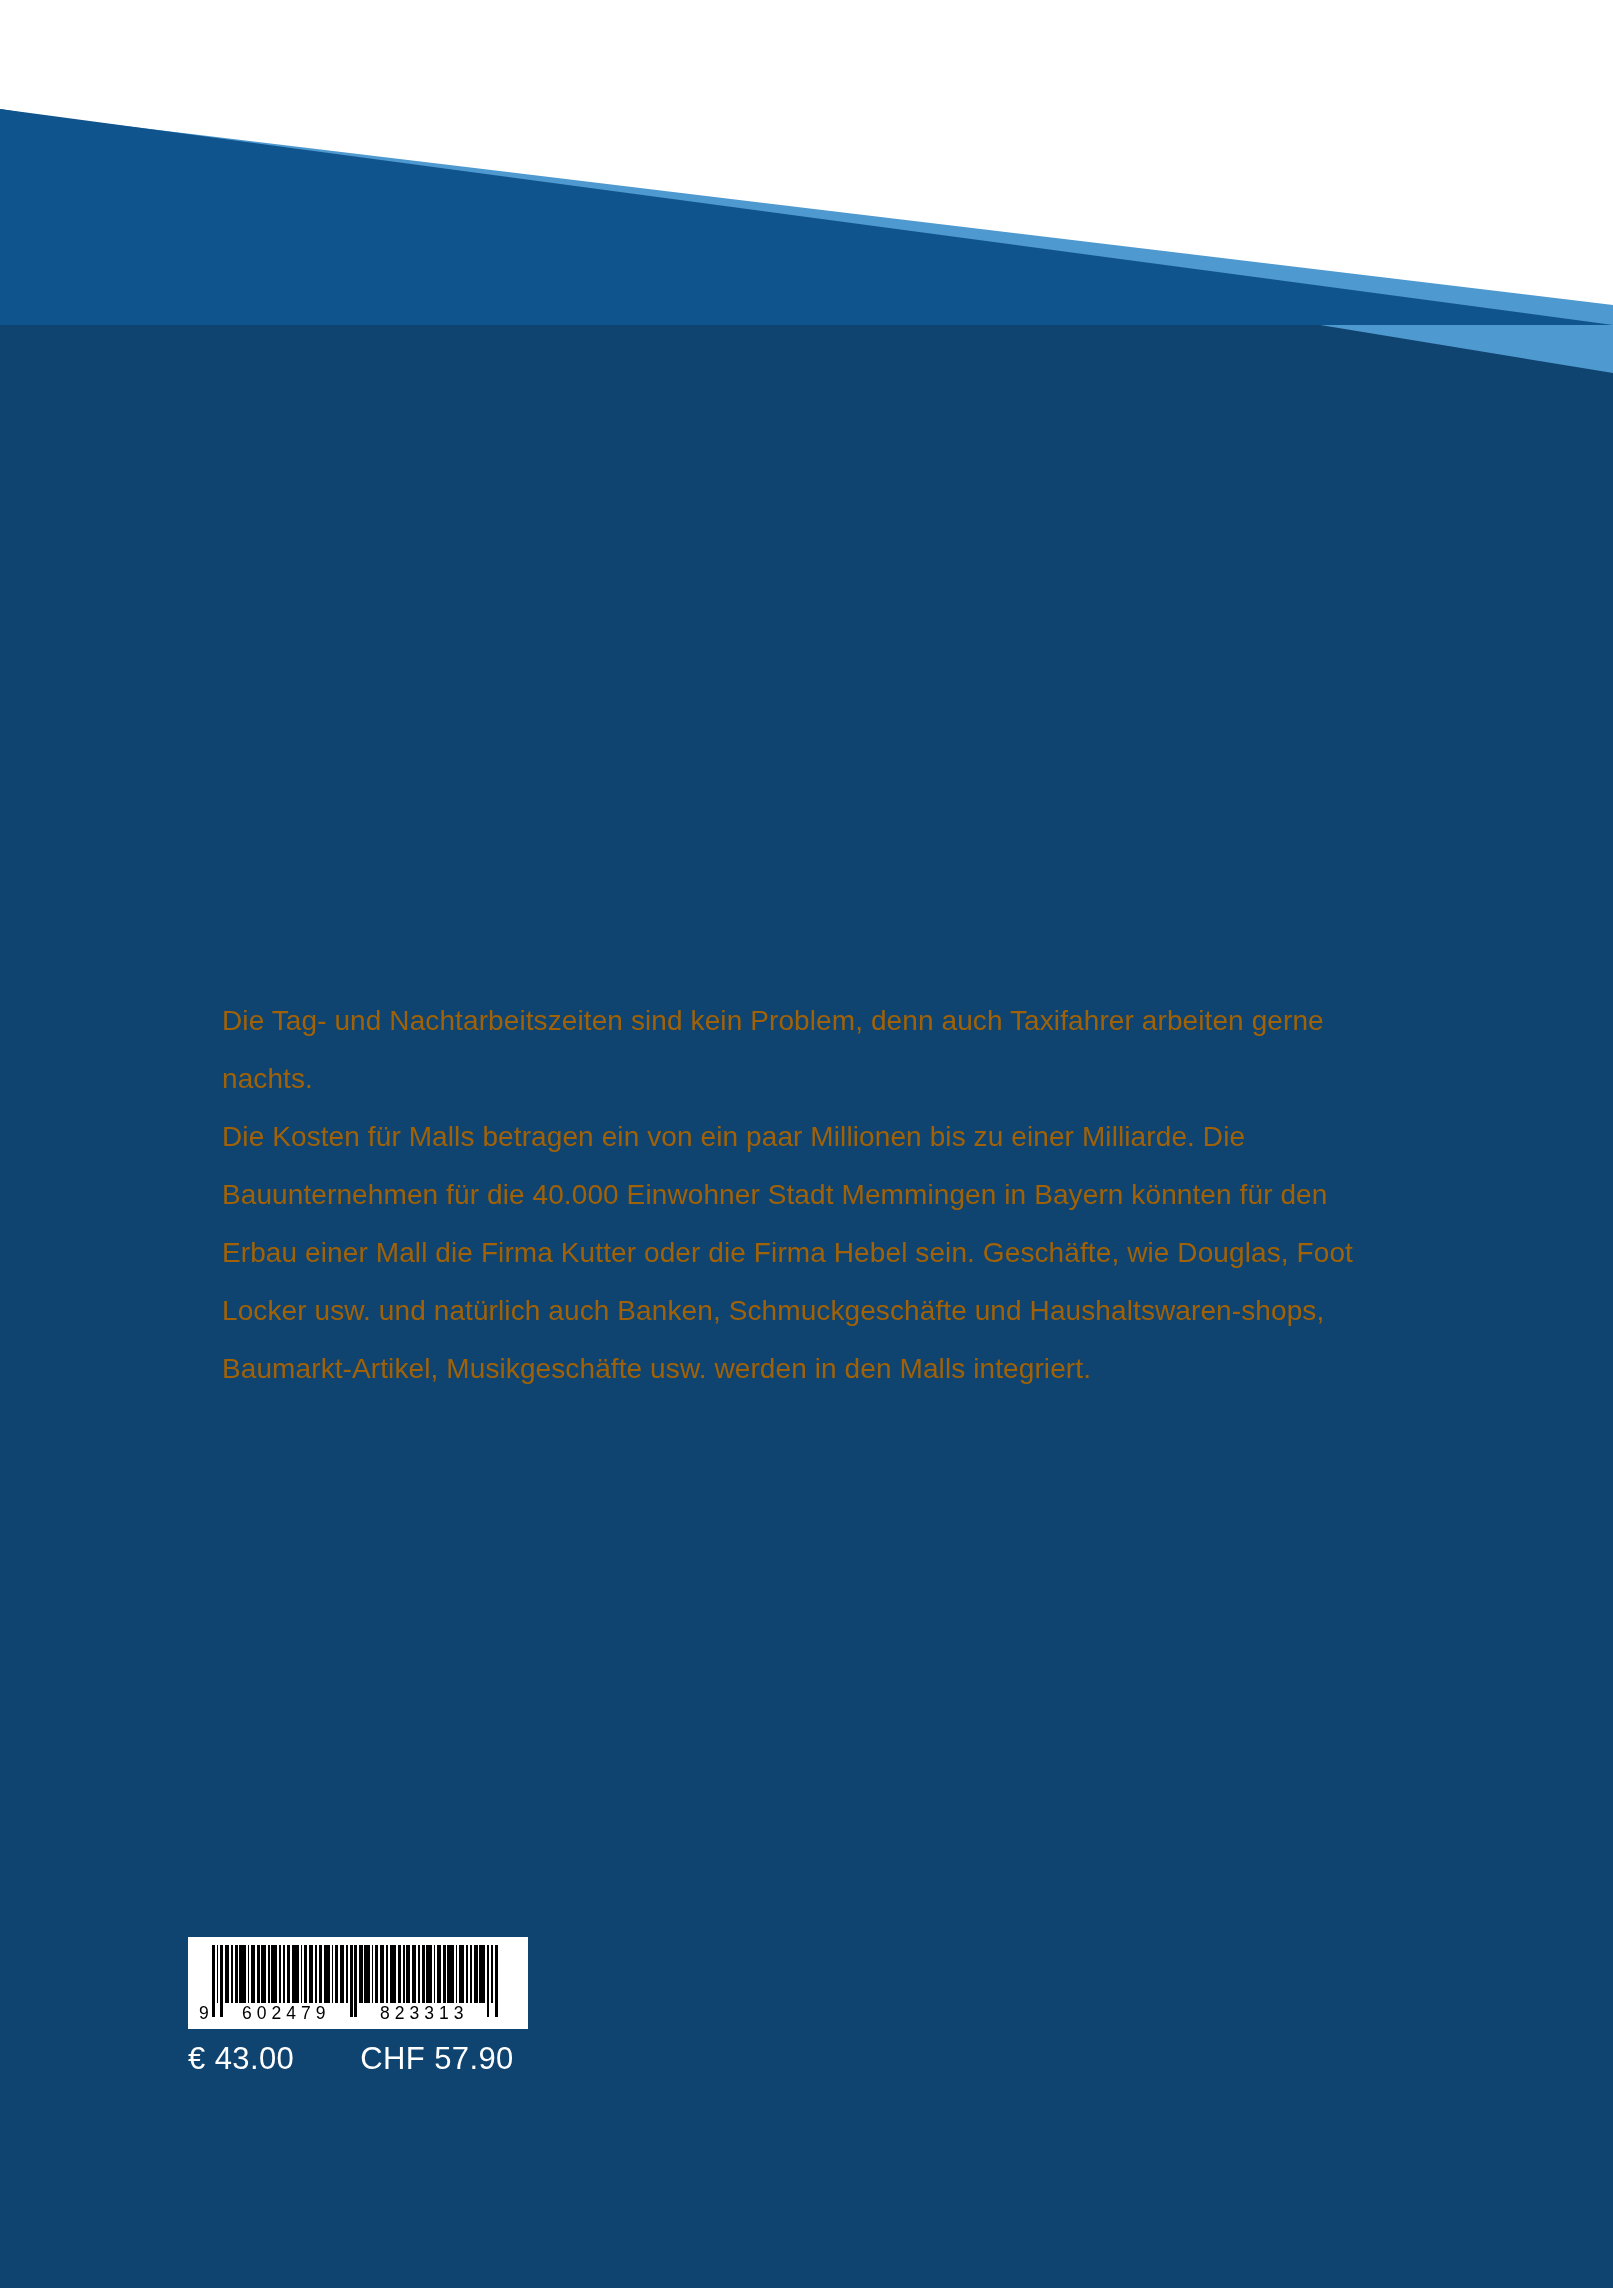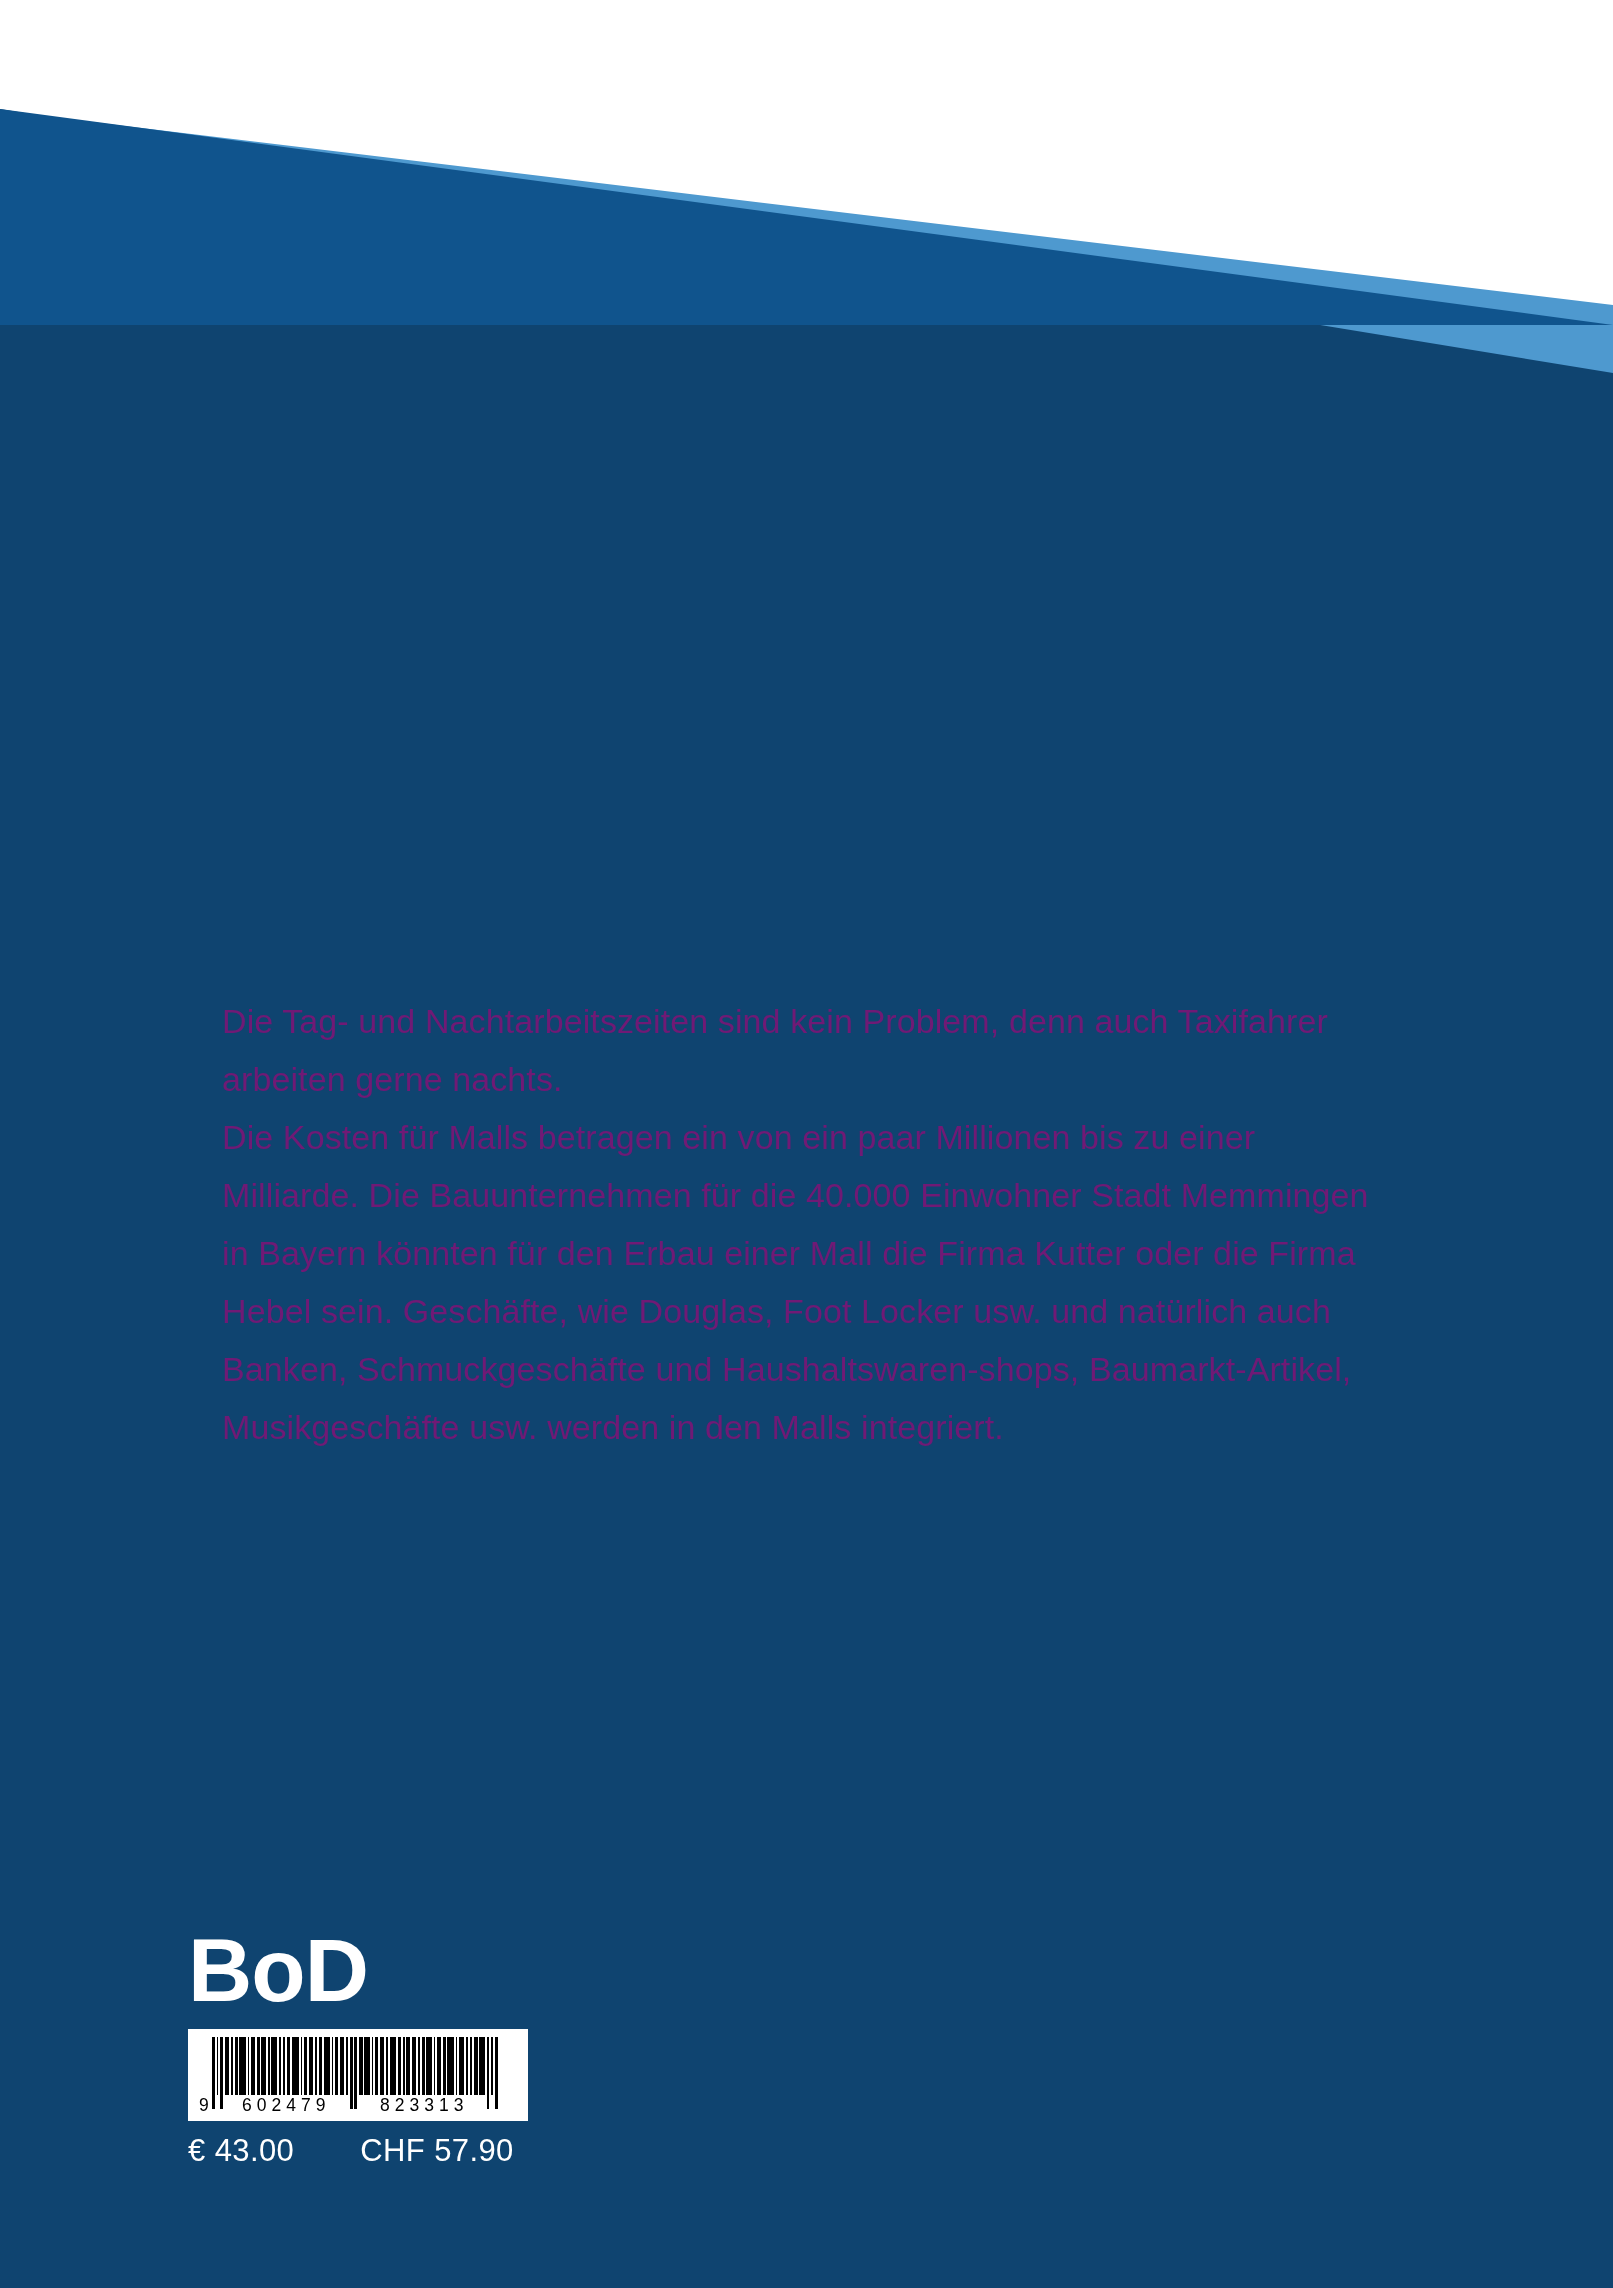--- a/index.html
+++ b/index.html
@@ -46,22 +46,22 @@
     height: 369px;
     background: #10548d;
     clip-path: polygon(0 109px, 0 325px, 1613px 325px);
   }
 
   .blurb {
     position: absolute;
     left: 222px;
     top: 992px;
     width: 1163px;
-    color: #701a75;
-    font-size: 34px;
+    color: #a16207;
+    font-size: 28px;
     line-height: 58px;
     font-weight: 400;
     letter-spacing: 0.1px;
   }
   .blurb p {
     margin: 0;
   }
 
   .logo-area {
     position: absolute;
@@ -148,21 +148,20 @@
   <div class="accent-wedge"></div>
   <div class="main-bg"></div>
   <div class="top-triangle"></div>
 
   <div class="blurb">
     <p>Die Tag- und Nachtarbeitszeiten sind kein Problem, denn auch Taxifahrer arbeiten gerne nachts.</p>
     <p>Die Kosten für Malls betragen ein von ein paar Millionen bis zu einer Milliarde. Die Bauunternehmen für die 40.000 Einwohner Stadt Memmingen in Bayern könnten für den Erbau einer Mall die Firma Kutter oder die Firma Hebel sein. Geschäfte, wie Douglas, Foot Locker usw. und natürlich auch Banken, Schmuckgeschäfte und Haushaltswaren-shops, Baumarkt-Artikel, Musikgeschäfte usw. werden in den Malls integriert.</p>
   </div>
 
   <div class="logo-area">
-    <div class="bod-logo">BoD</div>
 
     <div class="barcode-box">
       <div class="bars">
         <i class="tall" style="width:2.8px"></i>
           <i style="width:1.8px"></i>
           <i class="tall" style="width:2.8px"></i>
         <i style="width:4.6px"></i>
           <i style="width:1.8px"></i>
           <i style="width:2.8px"></i>
           <i style="width:6.5px"></i>

